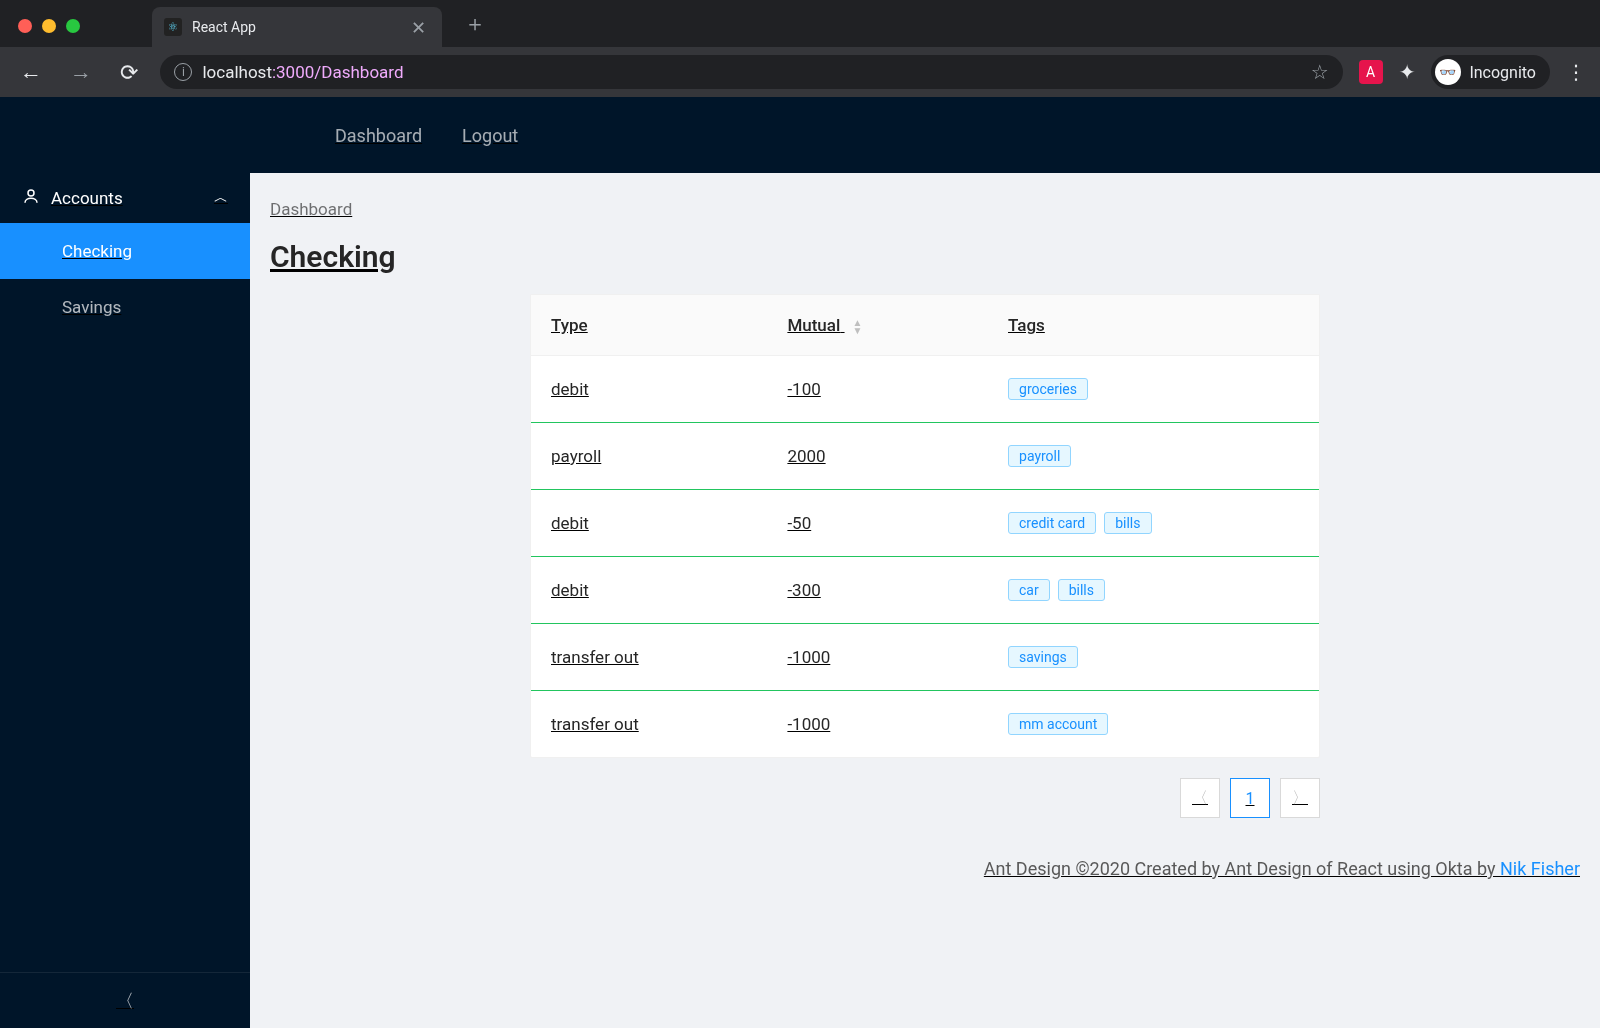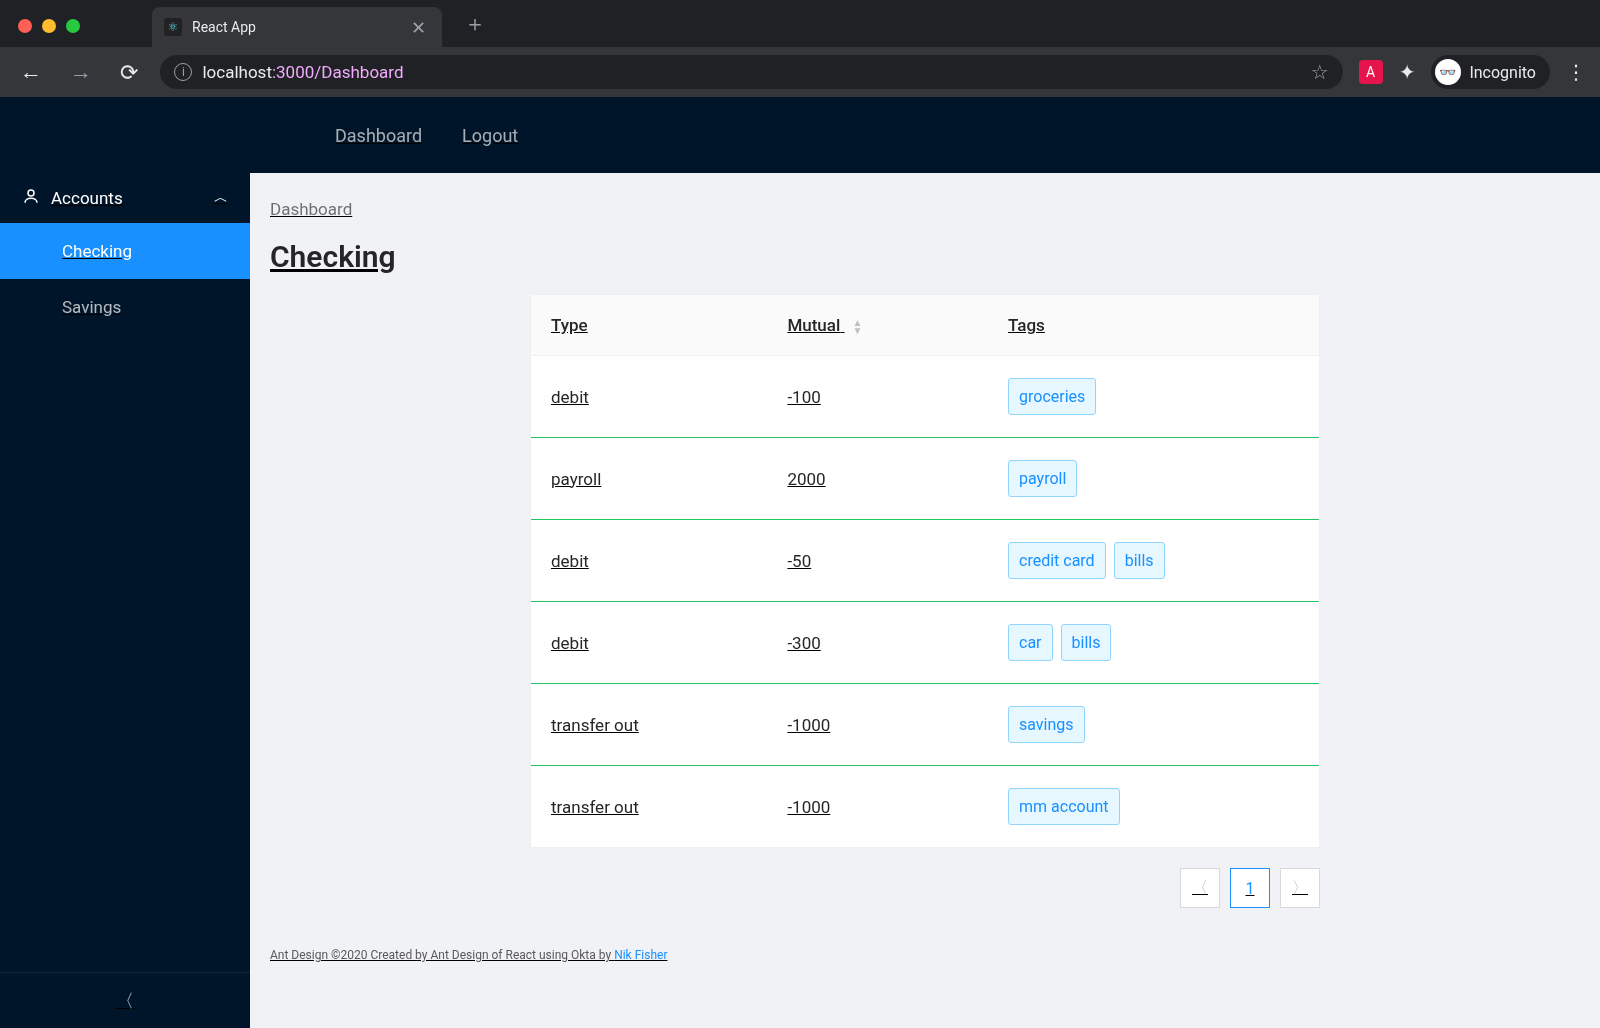--- a/index.html
+++ b/index.html
@@ -176,25 +176,25 @@
     }
     .table-card td {
       padding:22px 20px;
       border-bottom:1px solid #22c55e;
       font-size:17px;
       color:#262626;
     }
     .table-card tr:last-child td { border-bottom:none; }
     .tag {
       display:inline-block;
-      padding:8px 10px;
+      padding:2px 10px;
       border:1px solid #91d5ff;
       background:#e6f7ff;
       color:#1890ff;
-      font-size:16px;
+      font-size:14px;
       border-radius:3px;
       margin-right:8px;
     }
     
     .pagination {
       display:flex;
       gap:10px;
       justify-content:flex-end;
       width:790px;
       margin:20px auto 0 auto;
@@ -204,23 +204,23 @@
       border:1px solid #d9d9d9;
       background:#fff;
       display:flex;align-items:center;justify-content:center;
       color:#bfbfbf;
       font-size:16px;
       cursor:pointer;
     }
     .pg-btn.active { border-color:#1890ff; color:#1890ff; }
     
     .footer {
-      text-align:left;
+      text-align:right;
       color:#595959;
-      font-size:12px;
+      font-size:18px;
       padding:40px 0 10px 0;
     }
     .footer a { color:#1890ff; text-decoration:none; }
     .user-icon svg { width:18px; height:18px; }
   </style>
 </head>
 <body>
 
 <div class="browser-chrome">
   <div class="tab-strip">

